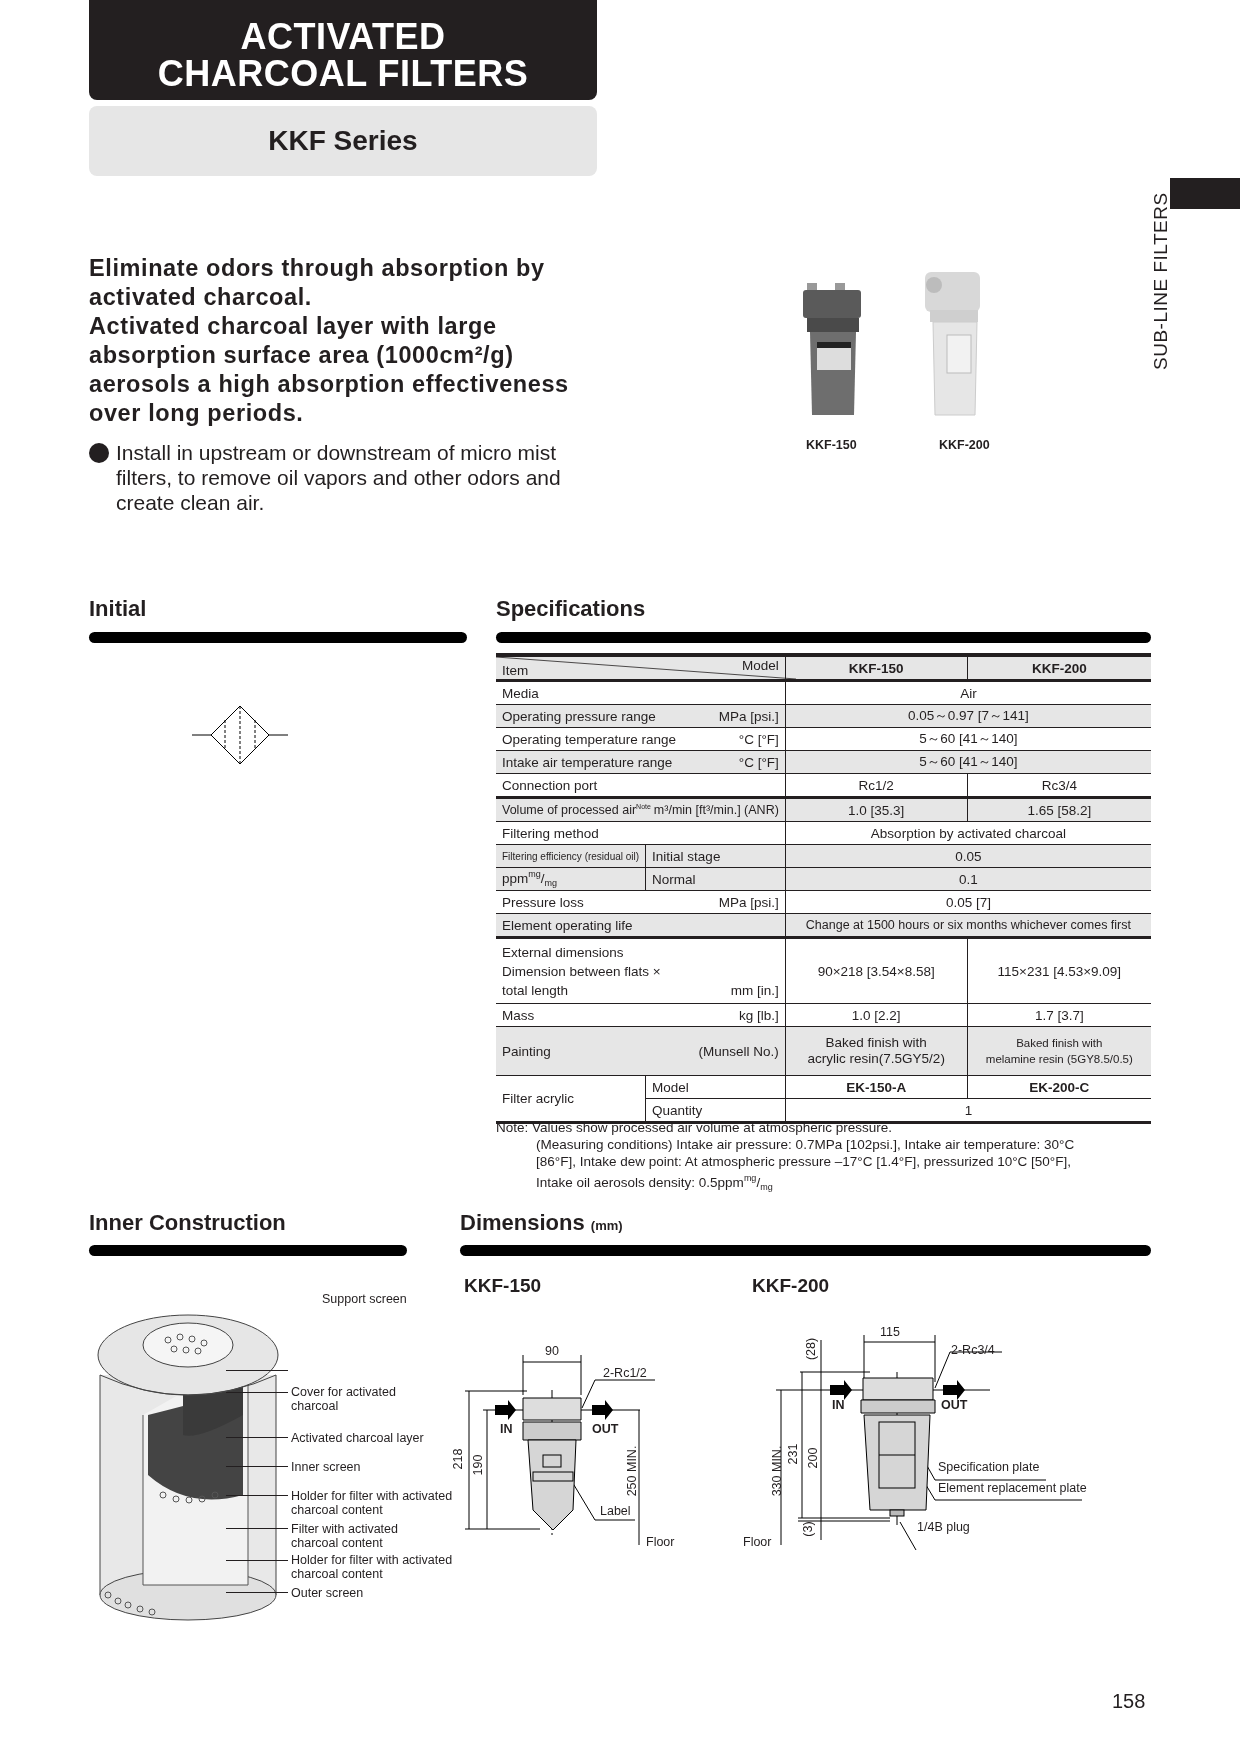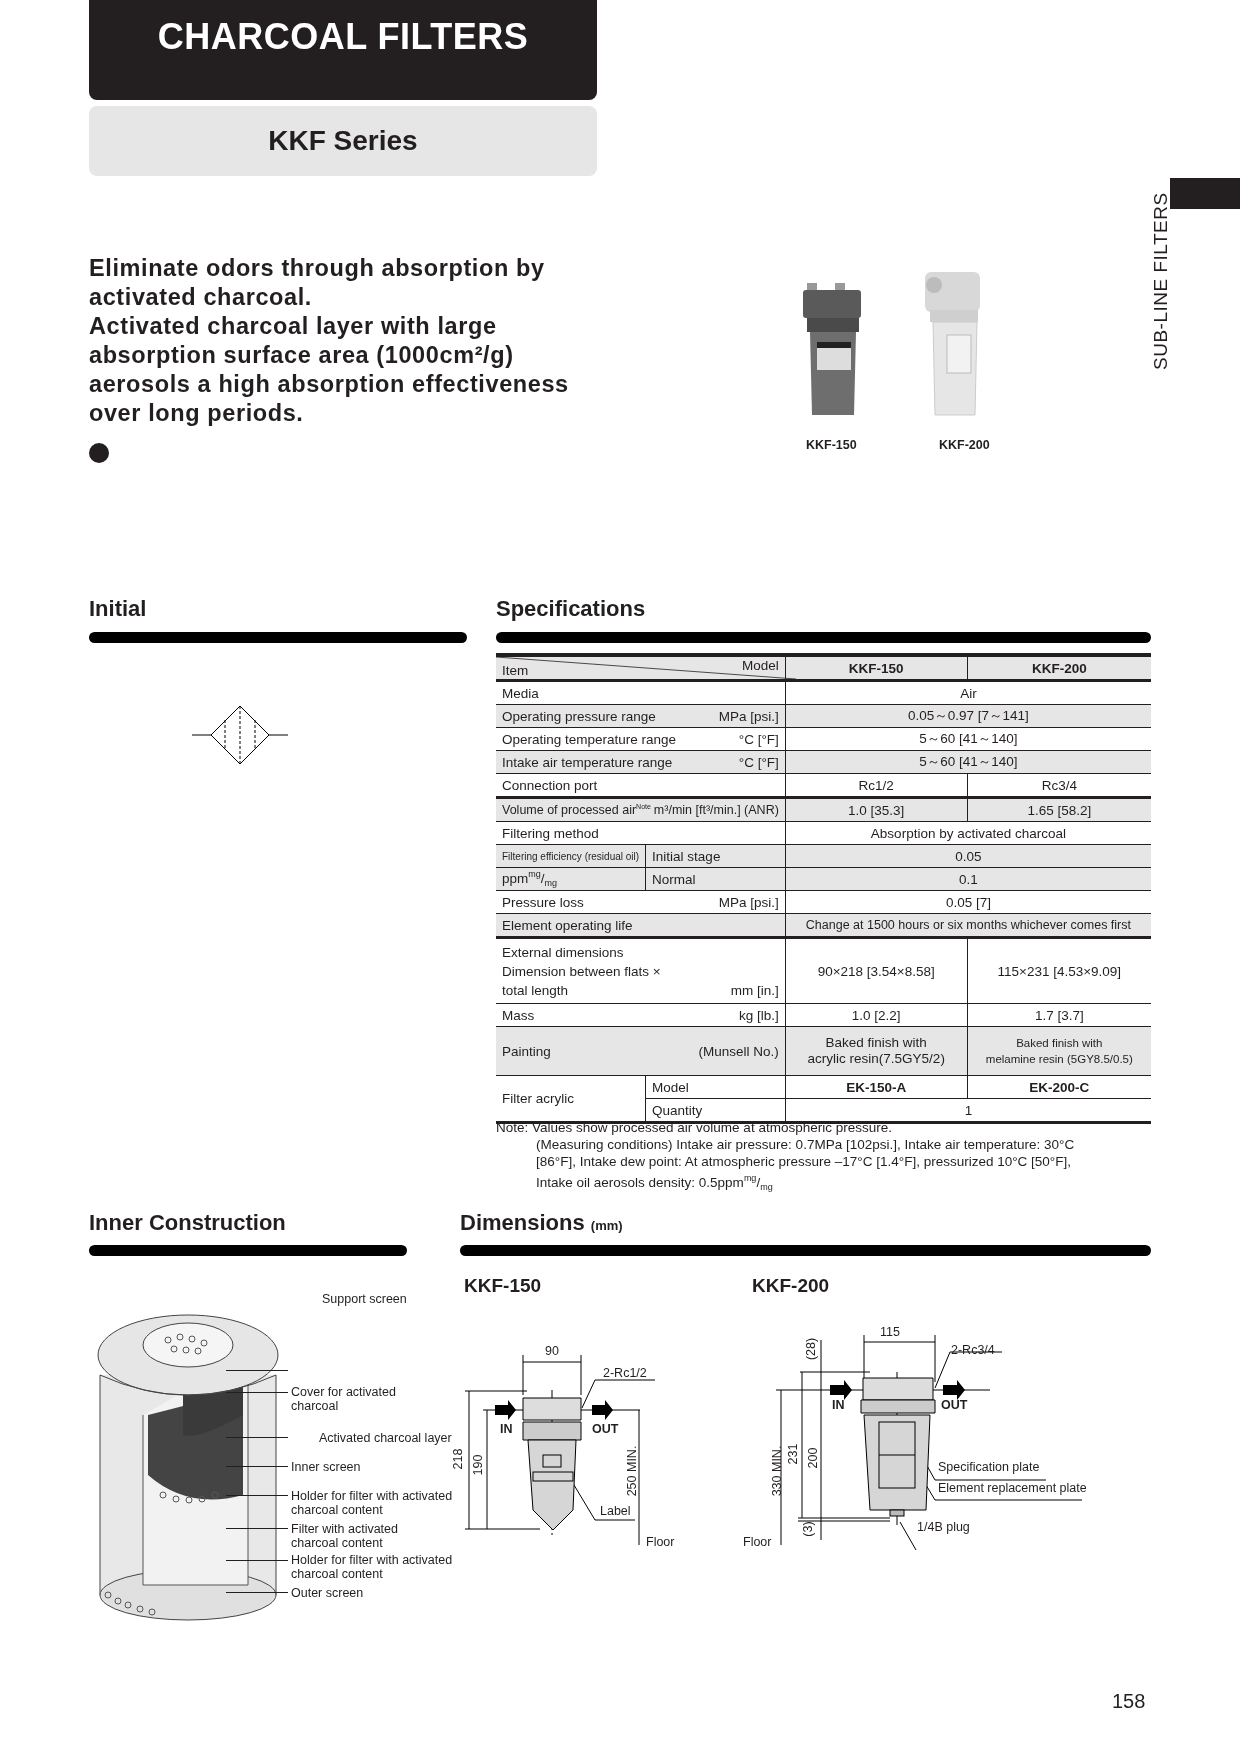--- a/index.html
+++ b/index.html
@@ -32,36 +32,38 @@
   .ic-label{position:absolute;left:291px;font-size:12.5px;line-height:14px;}
   .ic-line{position:absolute;height:1px;background:#231f20;}
   .dim-label{font-size:12.5px;position:absolute;}
   .vtext{position:absolute;transform:rotate(-90deg);transform-origin:center;font-size:12.5px;white-space:nowrap;}
   .page-num{left:1112px;top:1690px;font-size:20px;}
 </style>
 </head>
 <body>
 
 <div class="abs title-box">
+  <div>ACTIVATED</div>
   <div>CHARCOAL FILTERS</div>
 </div>
 <div class="abs series-box">KKF Series</div>
 <div class="abs side-tab"></div>
 <div class="abs side-label">SUB-LINE FILTERS</div>
 
 <div class="abs intro">
   <div>Eliminate odors through absorption by</div>
   <div>activated charcoal.</div>
   <div>Activated charcoal layer with large</div>
   <div>absorption surface area (1000cm²/g)</div>
   <div>aerosols a high absorption effectiveness</div>
   <div>over long periods.</div>
 </div>
 <div class="abs bullet">
   <span class="dot"></span>
+  <span>Install in upstream or downstream of micro mist filters, to remove oil vapors and other odors and create clean air.</span>
 </div>
 
 <svg class="abs" style="left:795px;top:250px;" width="220" height="180">
   <g>
     <rect x="12" y="33" width="10" height="8" fill="#999"></rect>
     <rect x="40" y="33" width="10" height="8" fill="#999"></rect>
     <rect x="8" y="40" width="58" height="28" rx="3" fill="#5a5a5a"></rect>
     <rect x="12" y="68" width="52" height="14" fill="#4a4a4a"></rect>
     <path d="M15 82 L61 82 L59 165 L17 165 Z" fill="#6e6e6e"></path>
     <rect x="22" y="92" width="34" height="6" fill="#222"></rect>
@@ -241,21 +243,21 @@
 <div class="ic-line" style="left:226px;top:1392px;width:62px;"></div>
 <div class="ic-line" style="left:226px;top:1437px;width:62px;"></div>
 <div class="ic-line" style="left:226px;top:1466px;width:62px;"></div>
 <div class="ic-line" style="left:226px;top:1495px;width:62px;"></div>
 <div class="ic-line" style="left:226px;top:1528px;width:62px;"></div>
 <div class="ic-line" style="left:226px;top:1560px;width:62px;"></div>
 <div class="ic-line" style="left:226px;top:1592px;width:62px;"></div>
 
 <div class="ic-label" style="top:1292px;margin-left:31px;">Support screen</div>
 <div class="ic-label" style="top:1385px;width:130px;">Cover for activated charcoal</div>
-<div class="ic-label" style="top:1431px;margin-left:28px;">Activated charcoal layer</div>
+<div class="ic-label" style="top:1431px;">Activated charcoal layer</div>
 <div class="ic-label" style="top:1460px;">Inner screen</div>
 <div class="ic-label" style="top:1489px;width:170px;">Holder for filter with activated charcoal content</div>
 <div class="ic-label" style="top:1522px;width:130px;">Filter with activated charcoal content</div>
 <div class="ic-label" style="top:1553px;width:170px;">Holder for filter with activated charcoal content</div>
 <div class="ic-label" style="top:1586px;">Outer screen</div>
 
 <div class="abs sec-title" style="left:460px;top:1210px;"><span>Dimensions</span> <small>(mm)</small></div>
 <div class="abs bar" style="left:460px;top:1245px;width:691px;"></div>
 <div class="abs" style="left:464px;top:1275px;font-weight:bold;font-size:19px;">KKF-150</div>
 <div class="abs" style="left:752px;top:1275px;font-weight:bold;font-size:19px;">KKF-200</div>

